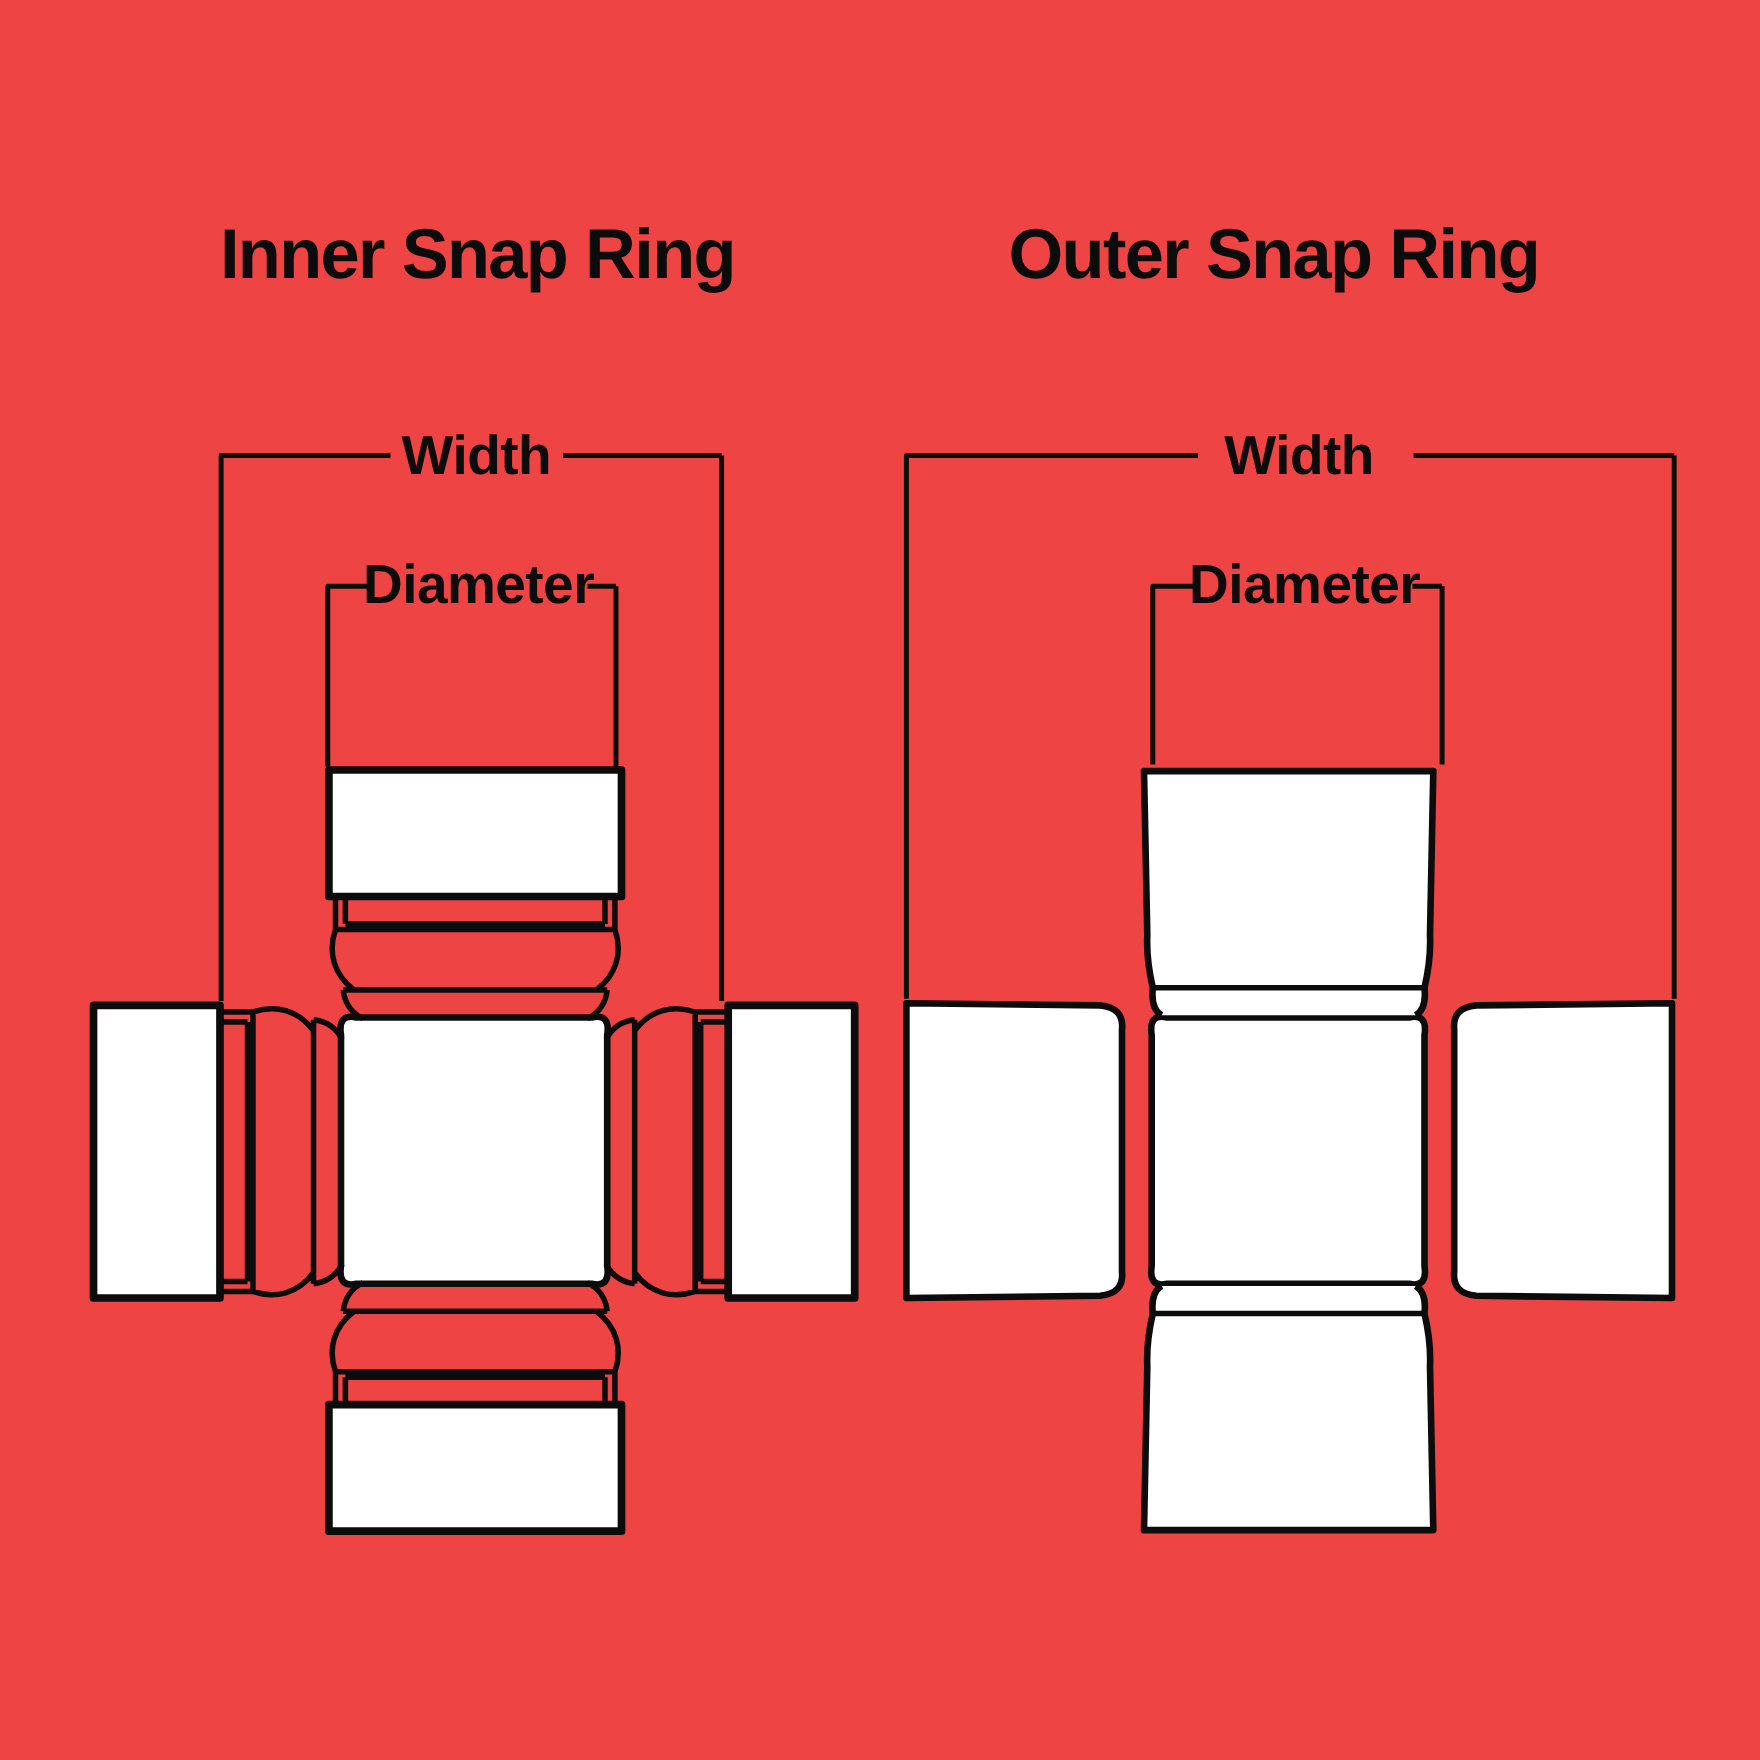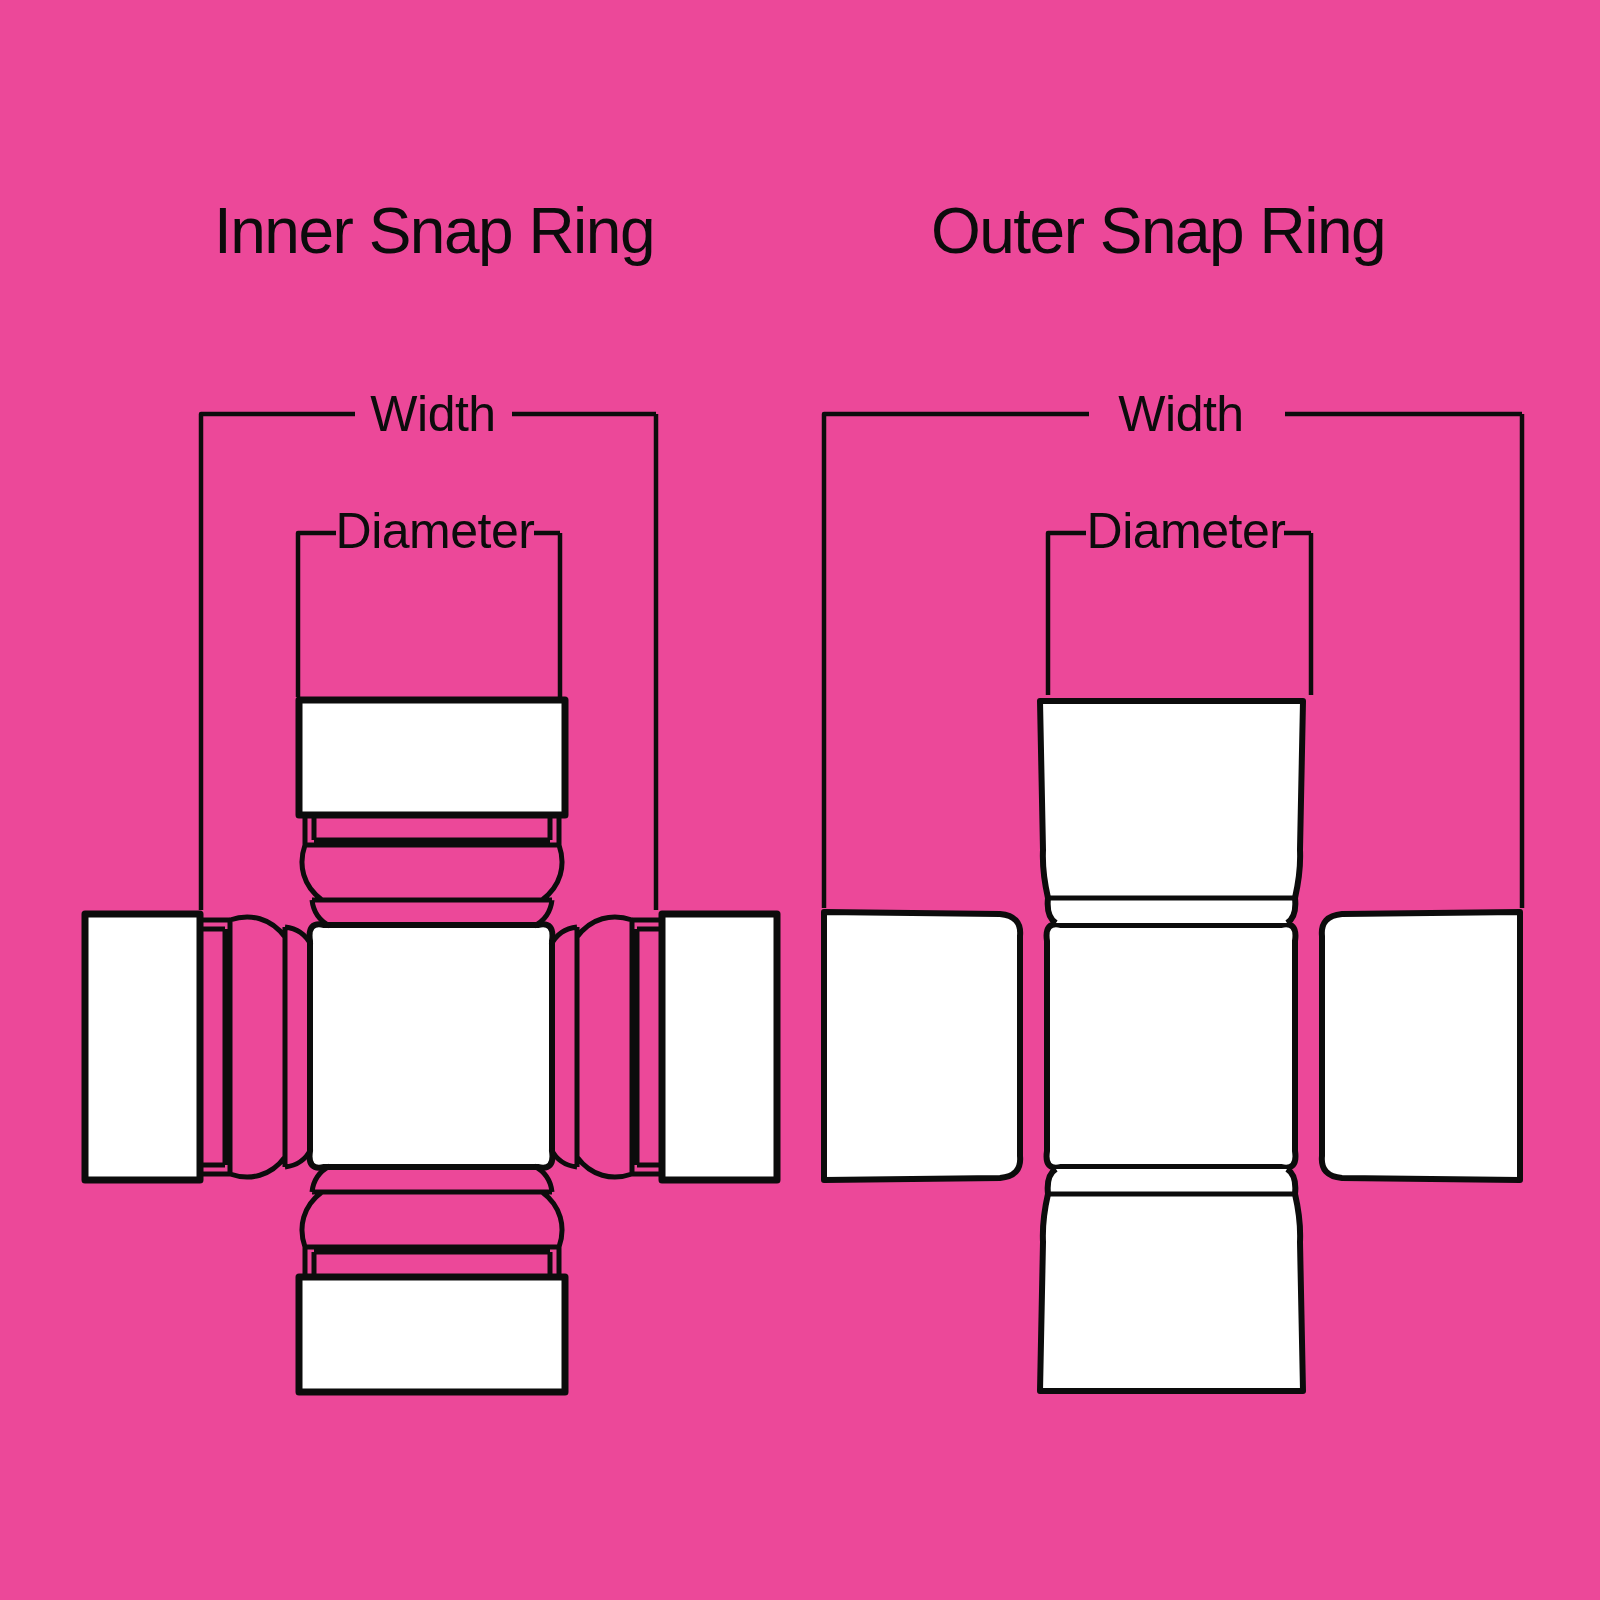--- a/index.html
+++ b/index.html
@@ -4,22 +4,23 @@
 <style>
   html, body {
     margin: 0;
     padding: 0;
     background: #ffffff;
   }
   .stage {
     position: relative;
     width: 1600px;
     height: 1600px;
-    background: #ec4899;
+    background: #ef4444;
     overflow: hidden;
+    font-weight: bold;
   }
   svg { display: block; }
   text {
     font-family: "Liberation Sans", "DejaVu Sans", sans-serif;
     fill: #0c0c0c;
   }
   .title-text {
     font-size: 64px;
     letter-spacing: -1.5px;
     text-anchor: middle;

